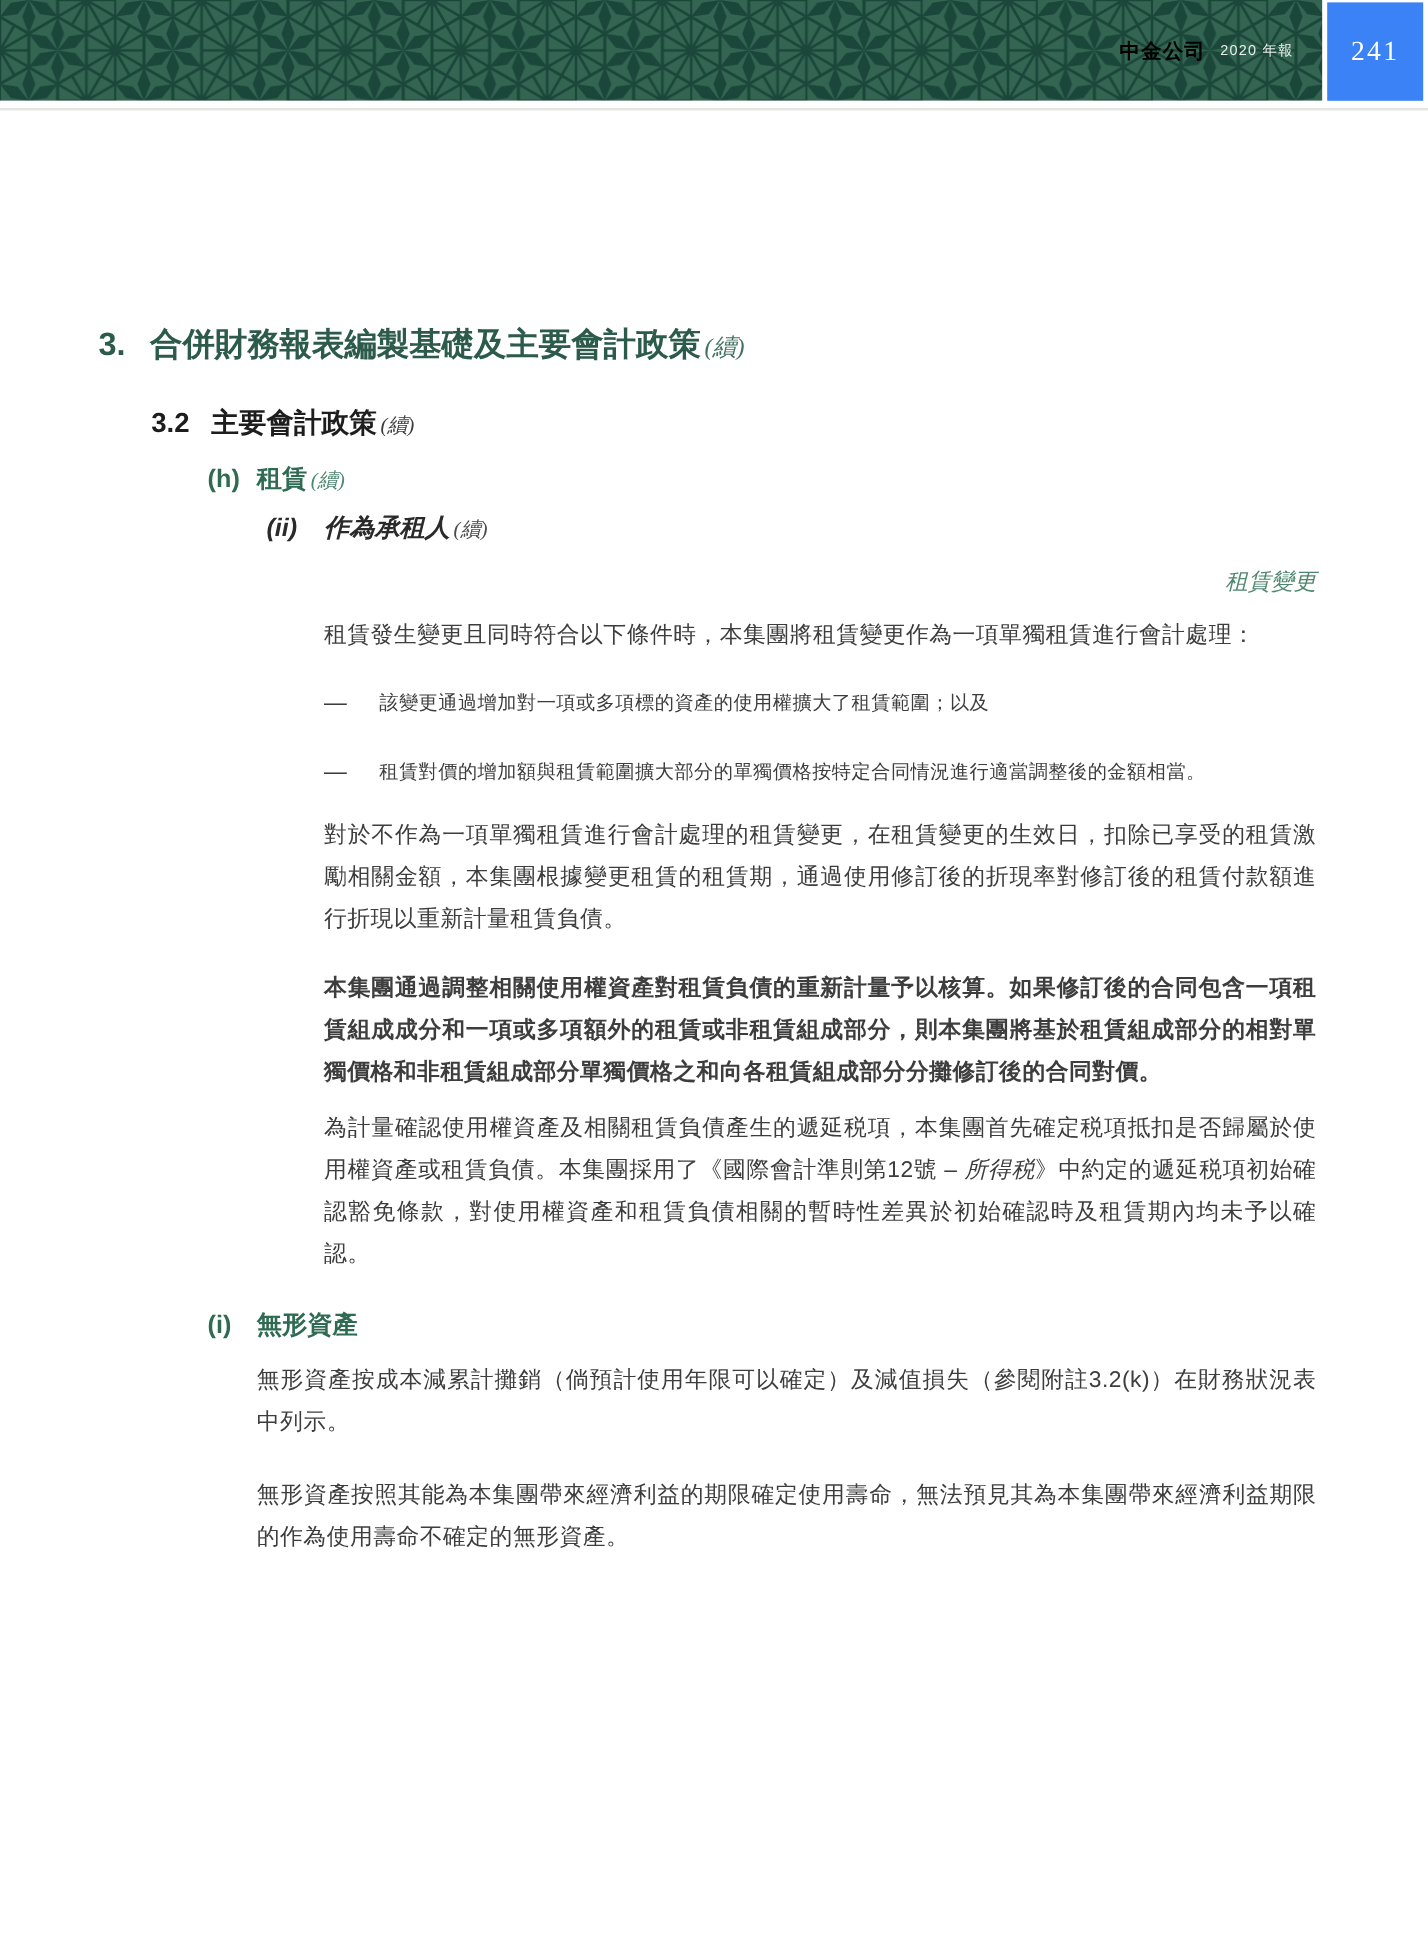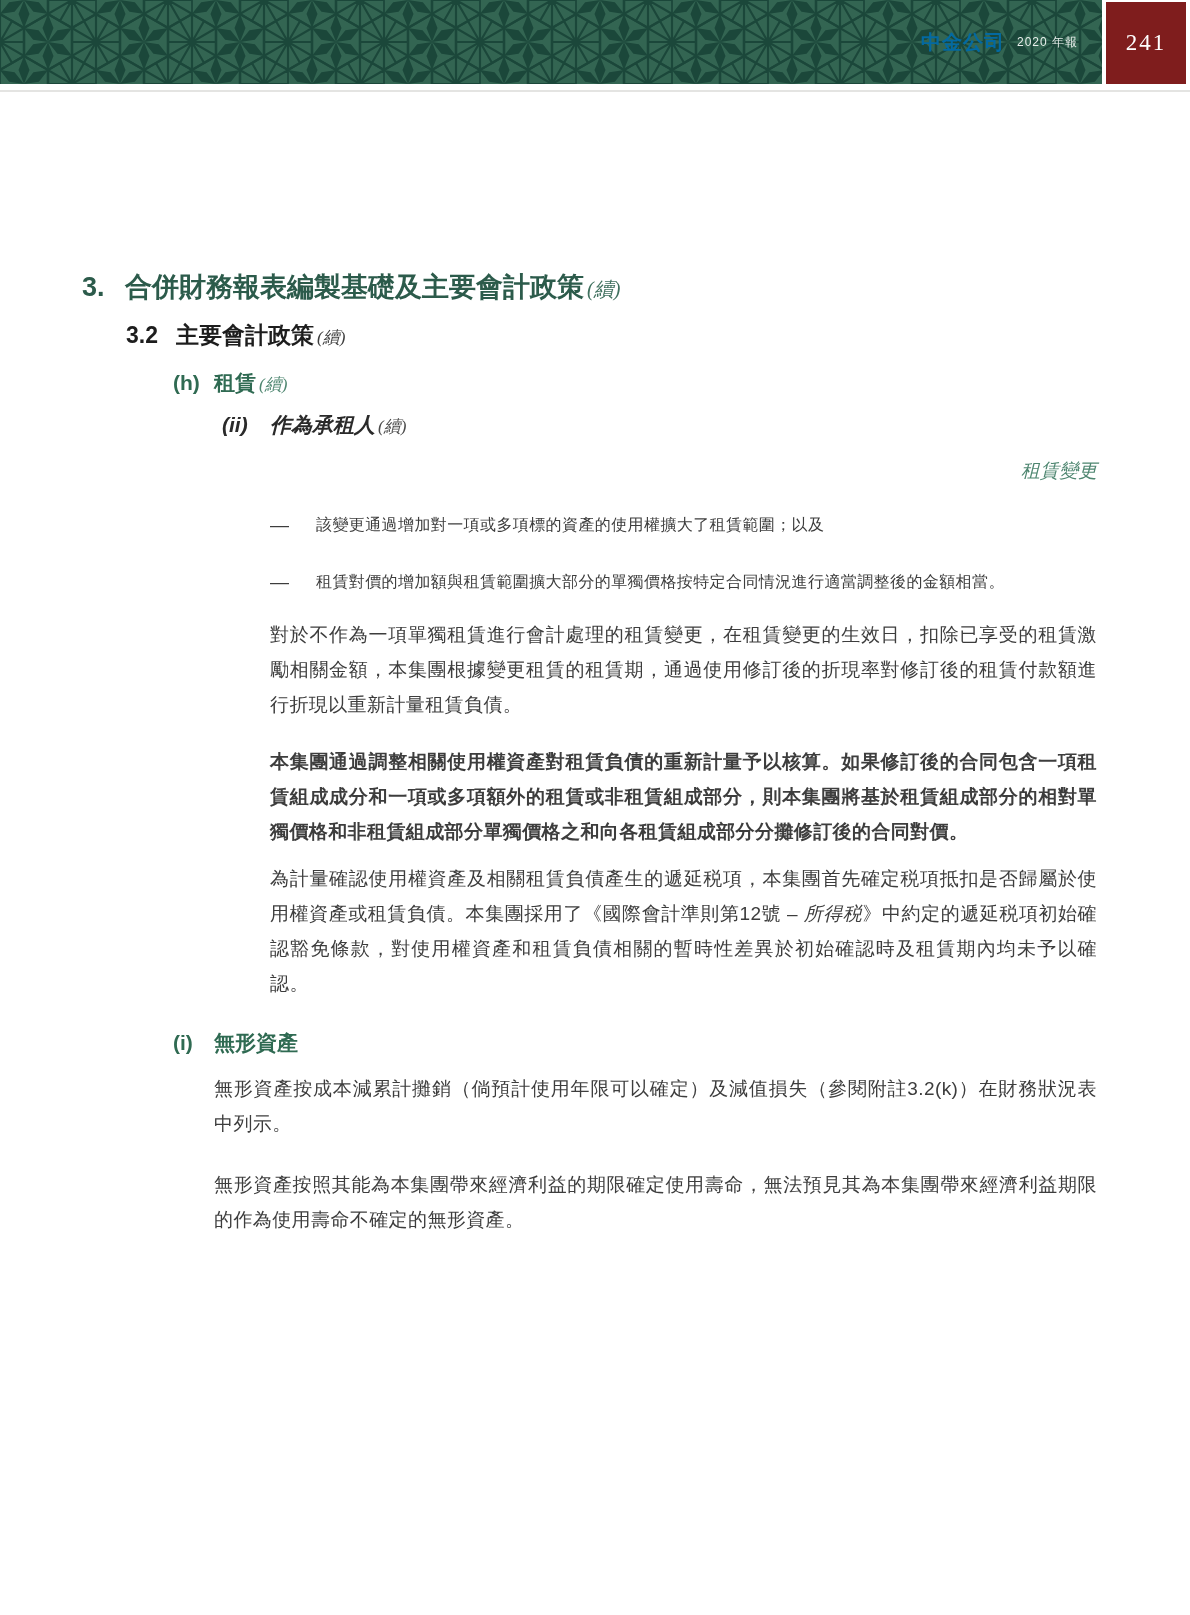--- a/index.html
+++ b/index.html
@@ -9,45 +9,45 @@
   }
 
   
   .header-band { position:absolute; top:0; left:0; width:1102px; height:84px; }
   .header-band svg { display:block; }
   .header-caption {
     position:absolute; top:0; left:0; width:1102px; height:84px;
     display:flex; align-items:center; justify-content:flex-end;
     padding-right:24px; box-sizing:border-box; pointer-events:none;
   }
-  .company   { color:#0369a1; font-weight:bold; font-size:20px; letter-spacing:1px; }
+  .company   { color:#000000; font-weight:bold; font-size:17px; letter-spacing:1px; }
   .edition   { color:#e9efec; font-size:12px; margin-left:12px; letter-spacing:1px; }
   .page-num-box {
     position:absolute; top:2px; left:1106px; width:80px; height:82px;
-    background:#7f1d1d; display:flex; align-items:center; justify-content:center;
+    background:#3b82f6; display:flex; align-items:center; justify-content:center;
   }
   .page-num {
     font-family:"Liberation Serif", serif; color:#ffffff;
     font-size:23px; letter-spacing:2px;
   }
   .header-rule { position:absolute; top:90px; left:0; width:1190px; height:2px; background:#e4e4e2; }
 
   
   .content { position:absolute; top:270px; left:82px; width:1015px; color:#3d3d3d; }
 
   .cont {
     font-family:"Liberation Serif", serif; font-style:italic; font-weight:normal;
     margin-left:3px;
   }
 
   .h1 { display:flex; color:#2c5b4b; font-weight:bold; font-size:27px; line-height:34px; }
   .h1 .num { width:43px; flex:none; }
   .h1 .cont { font-size:20px; color:#40715f; }
 
-  .h2 { display:flex; margin-left:44px; margin-top:14px; color:#1d1d1d;
+  .h2 { display:flex; margin-left:44px; margin-top:30px; color:#1d1d1d;
         font-weight:bold; font-size:23px; line-height:30px; }
   .h2 .num { width:50px; flex:none; }
   .h2 .cont { font-size:17px; color:#3c3c3c; }
 
   .l3 { margin-left:91px; margin-top:16px; }
   .l3-head { display:flex; font-weight:bold; font-size:21px; line-height:28px; color:#2f6a52; }
   .l3-head .lbl { width:41px; flex:none; }
   .l3-head .cont { font-size:17px; color:#4e8670; }
   .l3-body { margin-left:41px; }
 
@@ -147,20 +147,21 @@
         <div class="l4">
           <div class="l4-head">
             <span class="lbl">(ii)</span>
             <span class="ttl"><span>作為承租人</span><span class="cont">(續)</span></span>
           </div>
 
           <div class="l4-body">
 
             <div class="runhead">租賃變更</div>
 
+            <div class="para">租賃發生變更且同時符合以下條件時，本集團將租賃變更作為一項單獨租賃進行會計處理：</div>
 
             <div class="bullet">
               <span class="dash">—</span>
               <span class="btxt">該變更通過增加對一項或多項標的資產的使用權擴大了租賃範圍；以及</span>
             </div>
 
             <div class="bullet">
               <span class="dash">—</span>
               <span class="btxt">租賃對價的增加額與租賃範圍擴大部分的單獨價格按特定合同情況進行適當調整後的金額相當。</span>
             </div>

